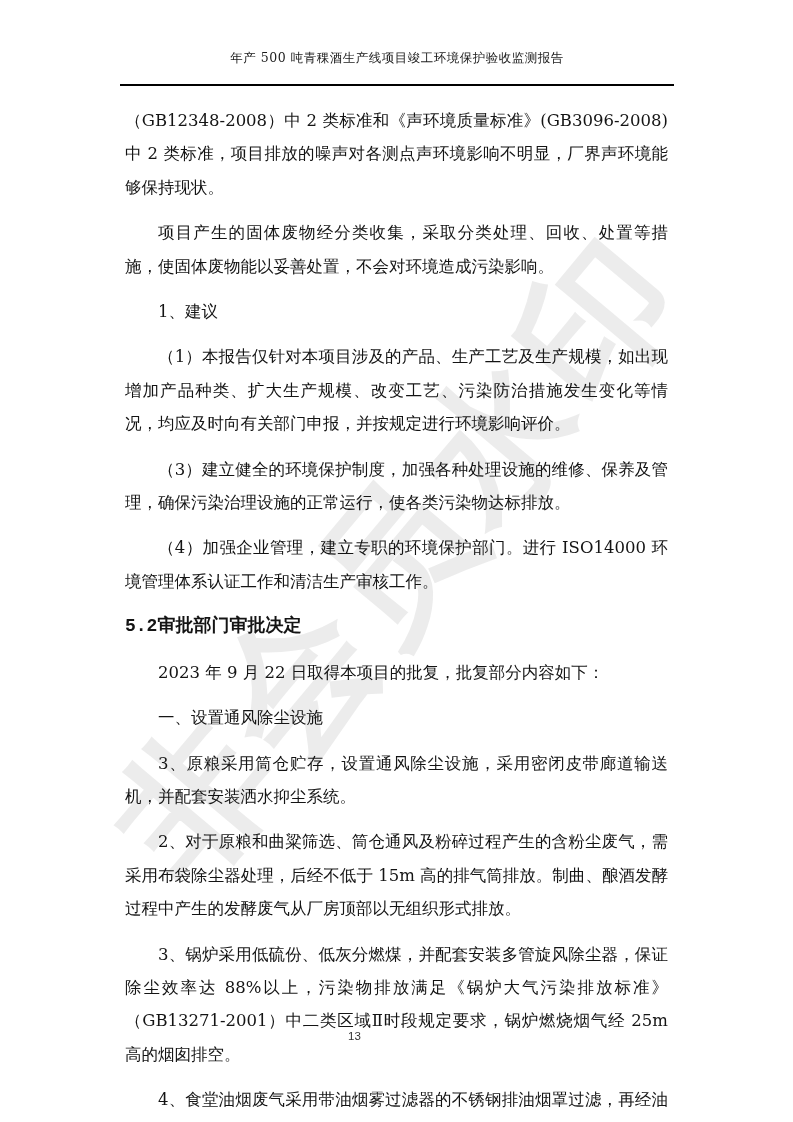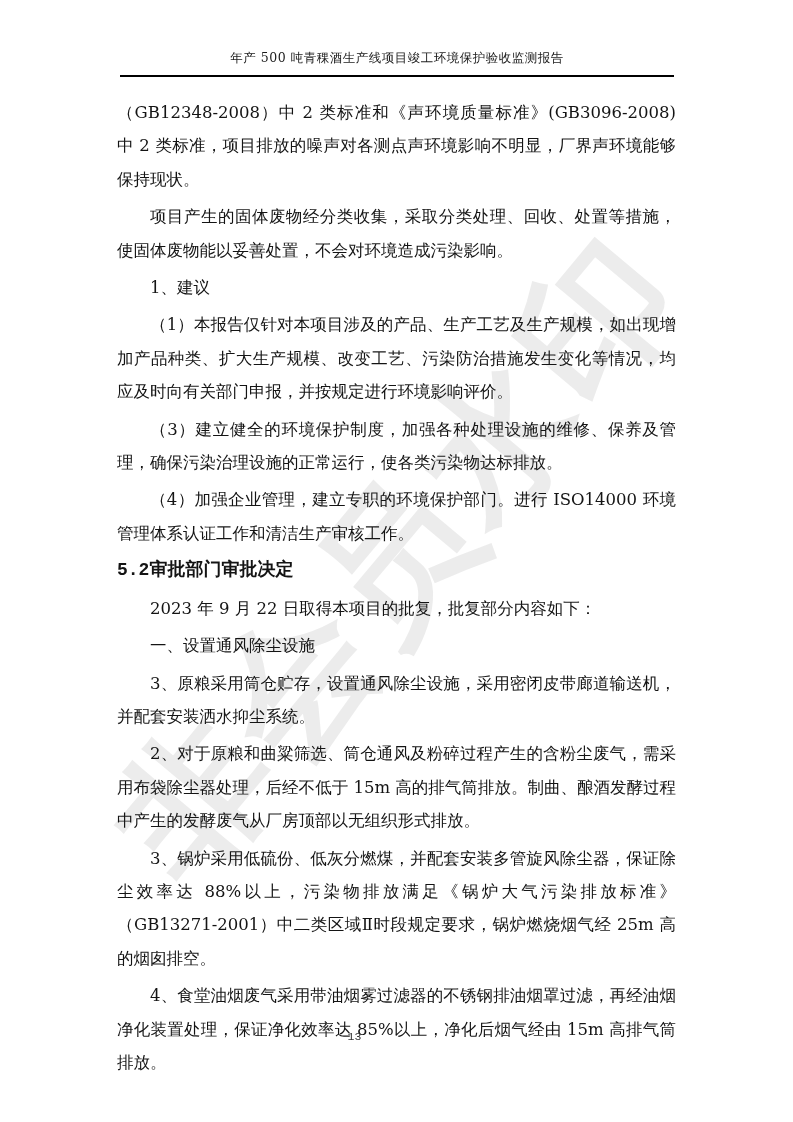--- a/index.html
+++ b/index.html
@@ -18,35 +18,35 @@
   }
   .doc-header {
     position: absolute;
     top: 50px;
     left: 120px;
     width: 554px;
     text-align: center;
     font-size: 12.5px;
     letter-spacing: 0.5px;
     color: #1a1a1a;
-    padding-bottom: 8px;
+    padding-bottom: 17px;
     border-bottom: 2px solid #000000;
   }
   .doc-body {
     position: absolute;
     top: 92px;
     left: 113px;
     width: 567px;
     font-size: 16.5px;
     line-height: 33.4px;
     text-align: justify;
     color: #141414;
   }
   .doc-body p {
-    margin: 4px;
+    margin: 12px;
     padding: 0;
   }
   .doc-body p.indent {
     text-indent: 2em;
   }
   .doc-body p.h2 {
     font-weight: bold;
     font-size: 18px;
     font-family: Liberation Mono, monospace;
     text-indent: 0;
@@ -71,21 +71,21 @@
     z-index: 1;
   }
   .doc-footer {
     position: absolute;
     top: 1030px;
     left: 0;
     width: 709px;
     text-align: center;
     font-size: 11.5px;
     color: #333333;
-    font-family: Liberation Mono, monospace;
+    font-family: Liberation Sans, sans-serif;
   }
 </style>
 </head>
 <body>
 
 <div class="page">
 
   <div class="watermark">非会员水印</div>
 
   <div class="doc-header">年产 500 吨青稞酒生产线项目竣工环境保护验收监测报告</div>

